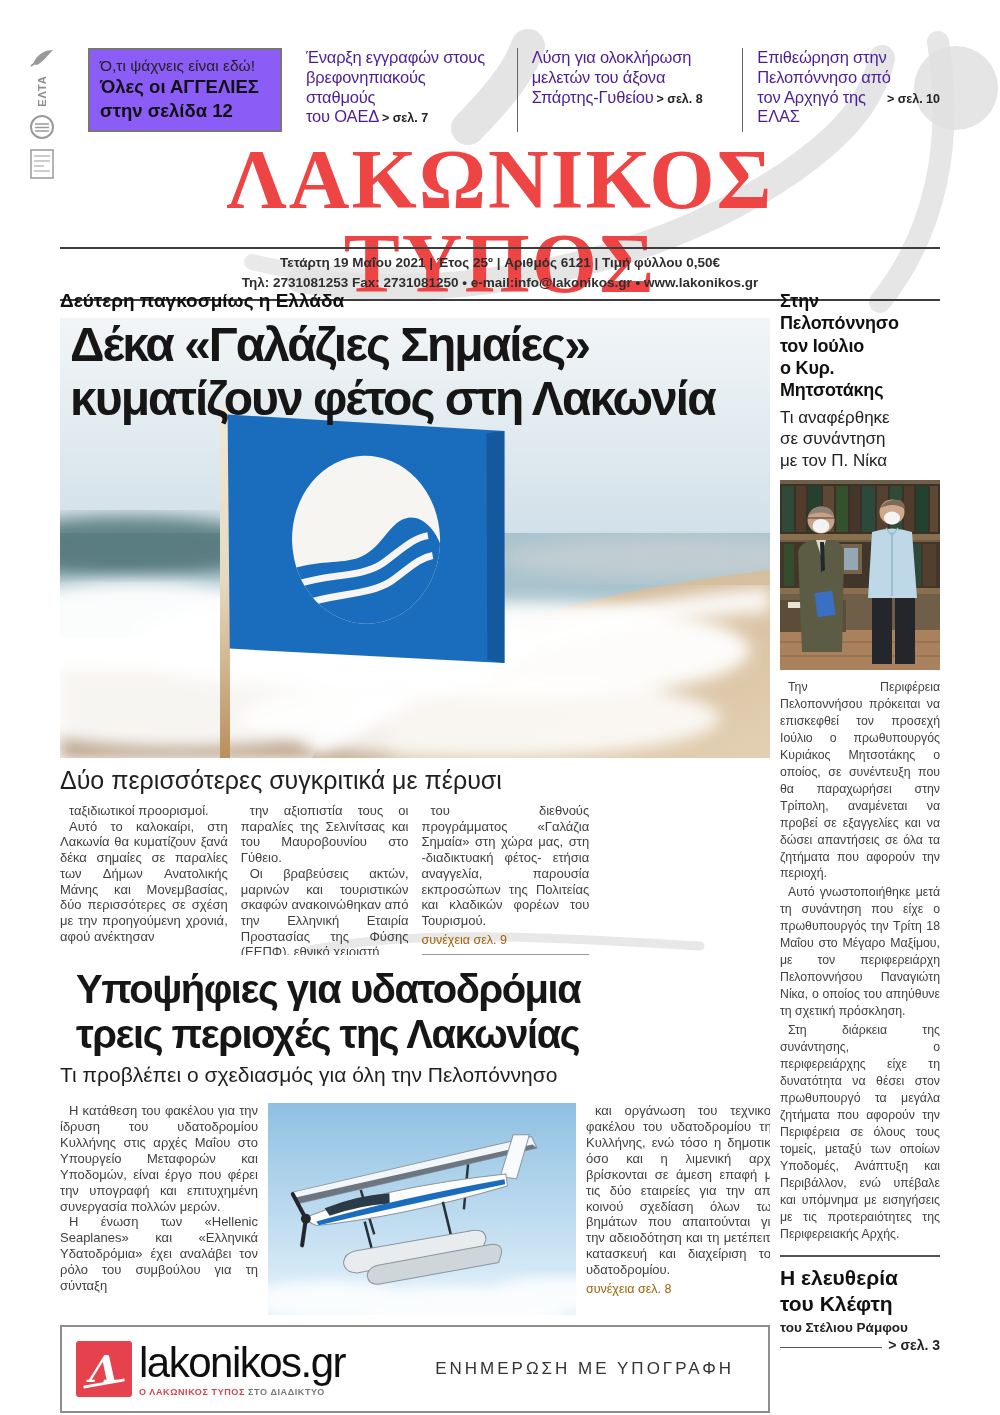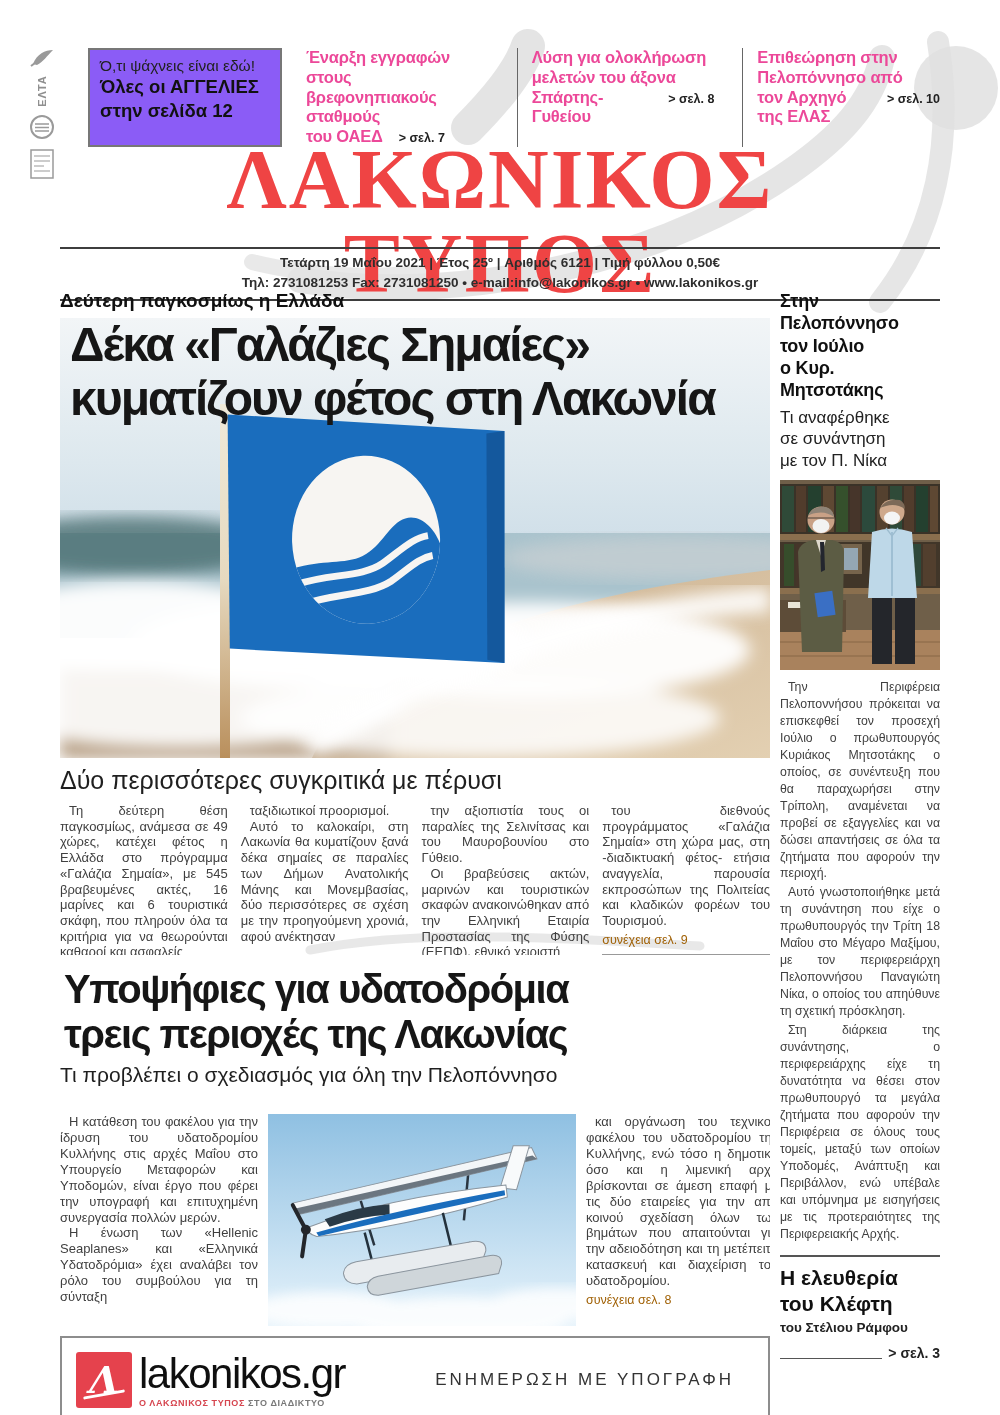--- a/index.html
+++ b/index.html
@@ -13,22 +13,22 @@
           align-items:center;gap:9px;z-index:2}
   .elta-text{transform:rotate(-90deg);font-size:11px;font-weight:bold;letter-spacing:1px;color:#8f8f8f;margin:8px 0}
 
   
   .teasers{position:absolute;left:88px;top:48px;right:60px;display:flex;z-index:2}
   .t-box{flex:0 0 170px;border:2px solid #777;padding:6px 10px 8px;line-height:1.25;background:#8b5cf6}
   .t-box-l1{font-size:15.5px;color:#222}
   .t-box-l2{font-size:18.5px;font-weight:bold;color:#111}
   .teaser{flex:1;padding-left:24px;line-height:1.2}
   .teaser.sep{border-left:1.5px solid #666;margin-left:28px;padding-left:14px}
-  .t-text{font-size:16.5px;font-weight:bold;letter-spacing:-0.2px;color:#ec4899}
-  .t-lastline{display:flex;align-items:baseline;gap:16px}
+  .t-text{font-size:16.5px;font-weight:normal;letter-spacing:-0.2px;color:#4c1d95}
+  .t-lastline{display:flex;align-items:baseline;gap:3px}
   .pageref{font-size:12.5px;font-weight:bold;color:#222;white-space:nowrap}
 
   
   .masthead{position:absolute;left:60px;top:126px;width:880px;text-align:center;z-index:1}
   .mast-title{margin:12px;font-family:"Liberation Serif","DejaVu Serif",serif;font-weight:bold;
               font-size:84px;line-height:1;letter-spacing:2px;color:#ef4444}
   .mast-sub{margin-top:9px;font-size:16px;letter-spacing:5px;color:#1e1e1e}
 
   .dateline{position:absolute;left:60px;top:247px;width:880px;border-top:2px solid #3d3d3d;
             border-bottom:2px solid #3d3d3d;text-align:center;padding:4px 0 5px;font-weight:bold;
@@ -40,23 +40,23 @@
   .photo1{position:relative;margin:6px 0 0;height:440px;overflow:hidden}
   .photo1 svg{position:absolute;left:0;top:0}
   .headline1{position:absolute;top:0;left:10px;right:0;margin:0;font-size:48px;font-weight:bold;
              letter-spacing:-2px;line-height:1.12;color:#161616}
   .subhead1{margin:8px 0 0;font-size:25px;font-weight:normal;color:#1f1f1f}
   .cols4{margin-top:8px;display:grid;grid-template-columns:repeat(4,1fr);gap:13px;font-size:13px;
          line-height:1.21;color:#3f3f3f;text-align:justify;height:152px;overflow:hidden}
   .bcol p{margin:0;text-indent:9px}
   .cont{text-align:left;font-size:12.5px;color:#a16207;margin-top:4px}
   .bcol.last::after{content:"";display:block;border-bottom:1.5px solid #999;margin-top:6px}
-  .headline2{margin:12px 4px 0;font-size:40px;font-weight:bold;letter-spacing:-1.5px;line-height:1.13;color:#161616}
+  .headline2{margin:12px 16px 0;font-size:40px;font-weight:bold;letter-spacing:-1.5px;line-height:1.13;color:#161616}
   .subhead2{margin:6px 0 0;font-size:21px;font-weight:normal;color:#1f1f1f}
-  .art2row{margin-top:27px;display:grid;grid-template-columns:198px 308px 192px;gap:10px;height:212px;
+  .art2row{margin-top:16px;display:grid;grid-template-columns:198px 308px 192px;gap:10px;height:212px;
            font-size:13px;line-height:1.22;color:#3f3f3f;text-align:justify;overflow:hidden}
   .photo2{margin:0;position:relative;overflow:hidden}
 
   
   .banner{margin-top:10px;height:88px;border:2px solid #8d8d8d;display:flex;align-items:center;
           padding:0 14px;box-sizing:border-box;background:#fff}
   .logo-sq{width:56px;height:56px;background:#e5424d;border-radius:3px;position:relative;flex:0 0 56px;
            display:flex;align-items:center;justify-content:center}
   .logo-mark{font-family:"DejaVu Serif","Liberation Serif",serif;font-style:italic;font-weight:bold;
              font-size:38px;color:#fff;line-height:1}
@@ -72,21 +72,21 @@
   .sidebar{position:absolute;left:780px;top:290px;width:160px;z-index:1}
   .sb-title{margin:0;font-size:18px;font-weight:bold;line-height:1.24;color:#101010;letter-spacing:-0.2px}
   .sb-sub{margin-top:5px;font-size:17px;line-height:1.28;color:#222}
   .photo3{margin:8px 0 0;width:160px;height:190px;position:relative;overflow:hidden}
   .sb-body{margin-top:9px;font-size:12.3px;line-height:1.38;color:#3f3f3f;text-align:justify}
   .sb-body p{margin:0;text-indent:8px}
   .sb-body p + p{margin-top:2px}
   .sb-promo{margin-top:12px;border-top:2px solid #555;padding-top:8px}
   .promo-title{font-size:21px;font-weight:bold;line-height:1.25;color:#101010}
   .promo-author{margin-top:3px;font-size:13.5px;font-weight:bold;color:#222}
-  .promo-pageline{margin-top:10px;display:flex;align-items:center}
+  .promo-pageline{margin-top:2px;display:flex;align-items:flex-start}
   .promo-rule{flex:1;border-bottom:1.5px solid #555;margin-right:6px;height:10px}
   .promo-pageline .pageref{font-size:14px}
 </style>
 </head>
 <body>
 
 <div class="page">
 
   <svg class="watermark" width="1000" height="1415" viewBox="0 0 1000 1415">
     <g fill="none" stroke-linecap="round">
@@ -214,23 +214,20 @@
         </g>
       </svg>
       <h2 class="headline1 pre">Δέκα «Γαλάζιες Σημαίες»
 κυματίζουν φέτος στη Λακωνία</h2>
     </figure>
 
     <h3 class="subhead1">Δύο περισσότερες συγκριτικά με πέρυσι</h3>
 
     <div class="cols4">
       <div class="bcol">
-        <p>Τη δεύτερη θέση παγκοσμίως, ανάμεσα σε 49 χώρες, κατέχει φέτος η Ελλάδα στο πρόγραμμα «Γαλάζια Σημαία», με 545 βραβευμένες ακτές, 16 μαρίνες και 6 τουριστικά σκάφη, που πληρούν όλα τα κριτήρια για να θεωρούνται καθαροί και ασφαλείς</p>
-      </div>
-      <div class="bcol">
         <p>ταξιδιωτικοί προορισμοί.</p>
         <p>Αυτό το καλοκαίρι, στη Λακωνία θα κυματίζουν ξανά δέκα σημαίες σε παραλίες των Δήμων Ανατολικής Μάνης και Μονεμβασίας, δύο περισσότερες σε σχέση με την προηγούμενη χρονιά, αφού ανέκτησαν</p>
       </div>
       <div class="bcol">
         <p>την αξιοπιστία τους οι παραλίες της Σελινίτσας και του Μαυροβουνίου στο Γύθειο.</p>
         <p>Οι βραβεύσεις ακτών, μαρινών και τουριστικών σκαφών ανακοινώθηκαν από την Ελληνική Εταιρία Προστασίας της Φύσης (ΕΕΠΦ), εθνικό χειριστή</p>
       </div>
       <div class="bcol last">
         <p>του διεθνούς προγράμματος «Γαλάζια Σημαία» στη χώρα μας, στη -διαδικτυακή φέτος- ετήσια αναγγελία, παρουσία εκπροσώπων της Πολιτείας και κλαδικών φορέων του Τουρισμού.</p>
         <div class="cont">συνέχεια σελ. 9</div>

